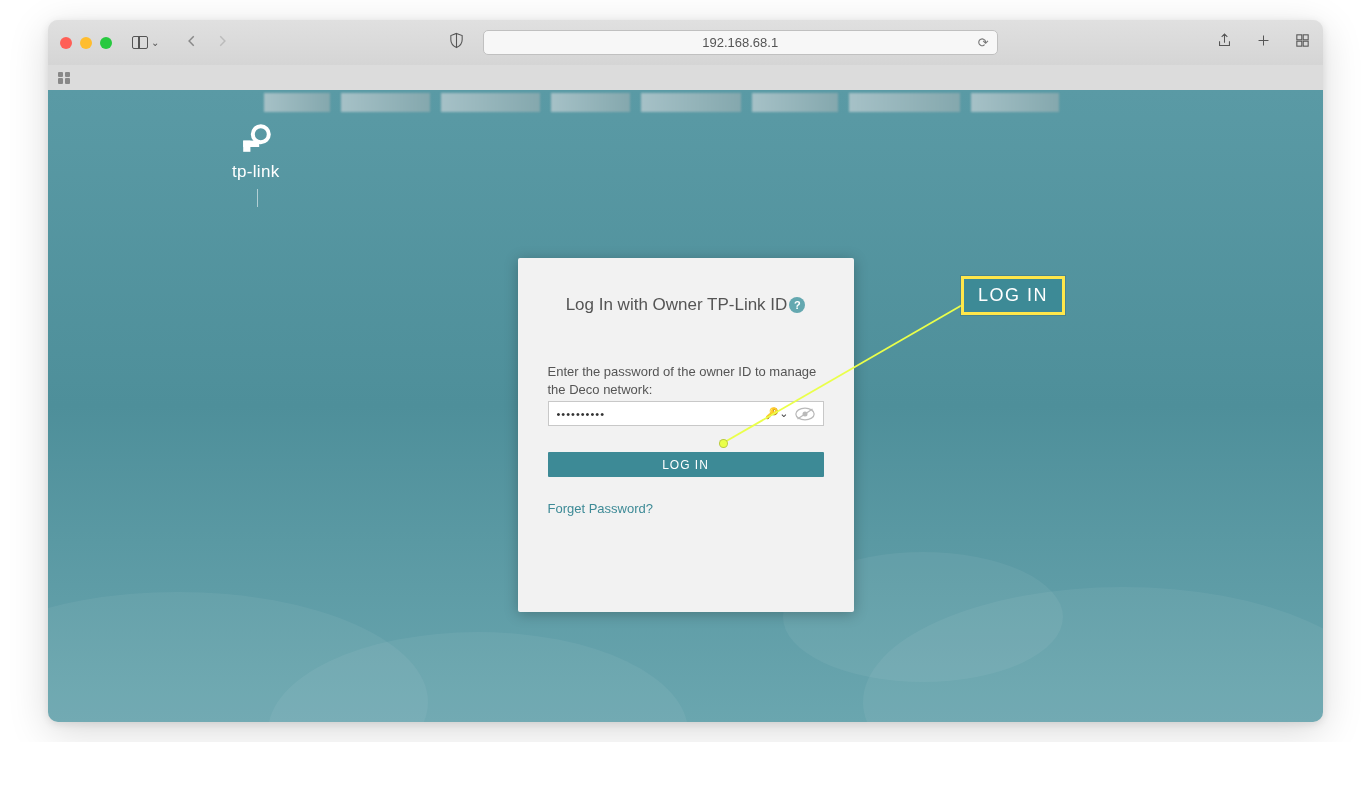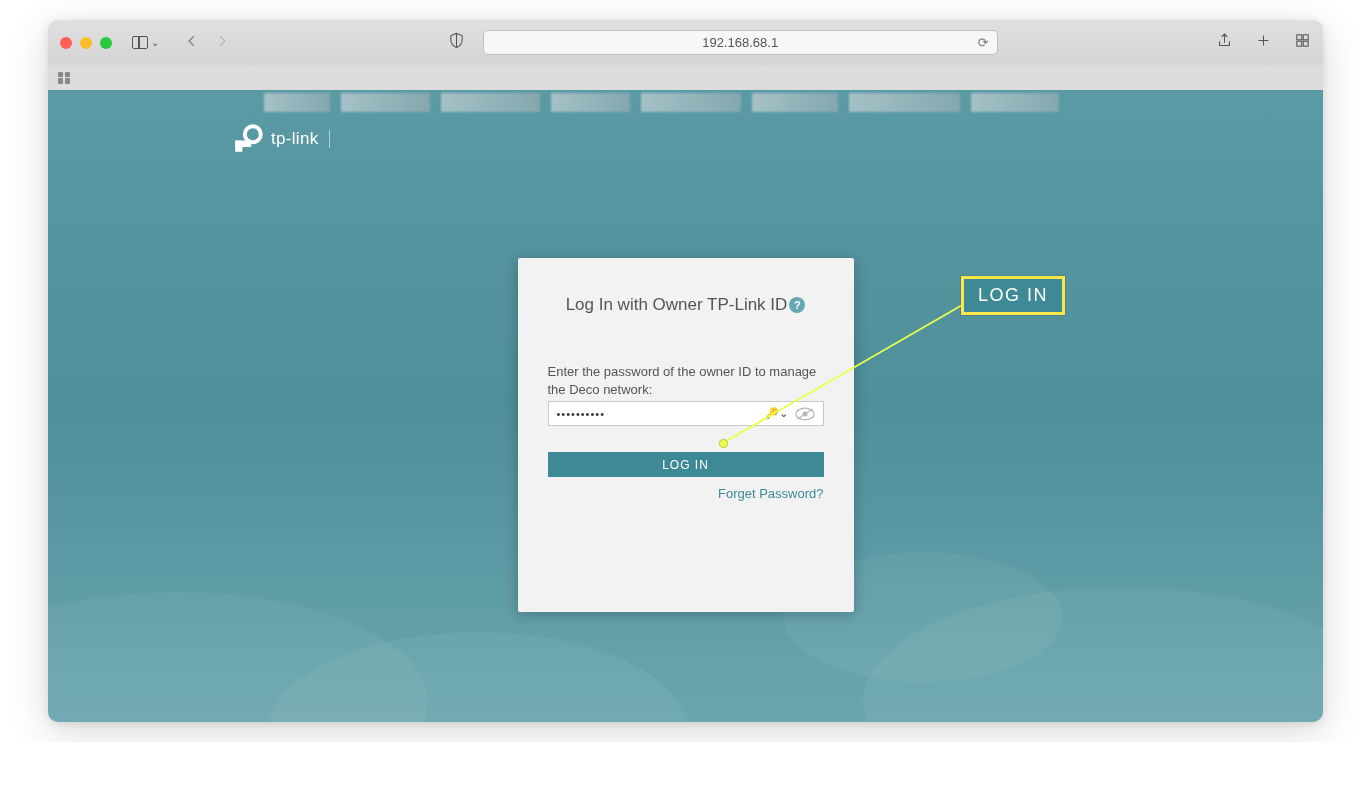--- a/index.html
+++ b/index.html
@@ -68,21 +68,21 @@
     }
     .blurtabs { margin-left: 216px; display:flex; gap:11px; padding-top:3px;}
     .blurtabs div { width: 66px; height:19px; background:linear-gradient(90deg, rgba(180,200,205,0.85), rgba(140,170,175,0.85)); filter:blur(1px);}
     .blurtabs div:nth-child(2){width:89px}
     .blurtabs div:nth-child(3){width:99px}
     .blurtabs div:nth-child(4){width:79px}
     .blurtabs div:nth-child(5){width:100px}
     .blurtabs div:nth-child(6){width:86px}
     .blurtabs div:nth-child(7){width:111px}
     .blurtabs div:nth-child(8){width:88px}
-    .logo { position:absolute; top: 33px; left: 184px; display:flex; align-items:center; gap:7px; color:#fff;}
+    .logo { position:absolute; top: 33px; left: 184px; display:flex; align-items:center; gap:7px; color:#fff;flex-direction:column;}
     .logo-mark { width: 32px; height:32px;}
     .logo-text { font-size: 17px; letter-spacing: 0.3px;}
     .logo-sep { width:1px; height:18px; background:rgba(255,255,255,0.55); margin-left:4px;}
     .card {
       position:absolute;
       left: 50%; transform: translateX(-50%);
       top: 168px;
       width: 336px;
       height: 354px;
       background: #f2f2f2;
@@ -91,21 +91,21 @@
       padding: 32px 30px;
     }
     .card-title { text-align:center; color:#555; font-size: 17px; margin: 5px 0 48px; display:flex; justify-content:center; align-items:center; gap:2px;}
     .help { width:16px; height:16px; border-radius:50%; background:#64a8b0; color:#fff; font-size:11px; display:inline-flex; align-items:center; justify-content:center; font-weight:bold;}
     .instr { color:#555; font-size: 13px; line-height:1.35; margin-bottom:3px;}
     .pwfield { position:relative; border:1px solid #c8c8c8; background:#fff; height: 25px; display:flex; align-items:center; padding: 0 8px; margin-bottom:26px;}
     .pwfield input { border:none; outline:none; flex:1; font-size:11px; letter-spacing:1px; color:#333; background:transparent;}
     .key { font-size:11px; color:#444; margin-right:6px; display:flex; align-items:center;}
     .eye { width:20px; height:14px; opacity:0.45;}
     .loginbtn { width:100%; height:25px; background:#3d8a96; color:#fff; border:none; font-size:12px; letter-spacing:1px; cursor:pointer; border-radius:1px;}
-    .forgot { text-align:right; margin-top:7px;}
+    .forgot { text-align:left; margin-top:22px;}
     .forgot a { color:#3d8a96; font-size:13px; text-decoration:none;}
     .clouds { position:absolute; bottom:0; left:0; right:0; height:230px; pointer-events:none;}
     .cloud { position:absolute; background:rgba(255,255,255,0.055); border-radius:50%;}
     .c1 { width:500px; height:220px; left:-120px; bottom:-90px;}
     .c2 { width:420px; height:200px; left:220px; bottom:-110px;}
     .c3 { width:520px; height:230px; right:-60px; bottom:-95px;}
     .c4 { width:280px; height:130px; right:260px; bottom:40px;}
     .callout {
       position:absolute;
       right: 258px; top: 186px;

